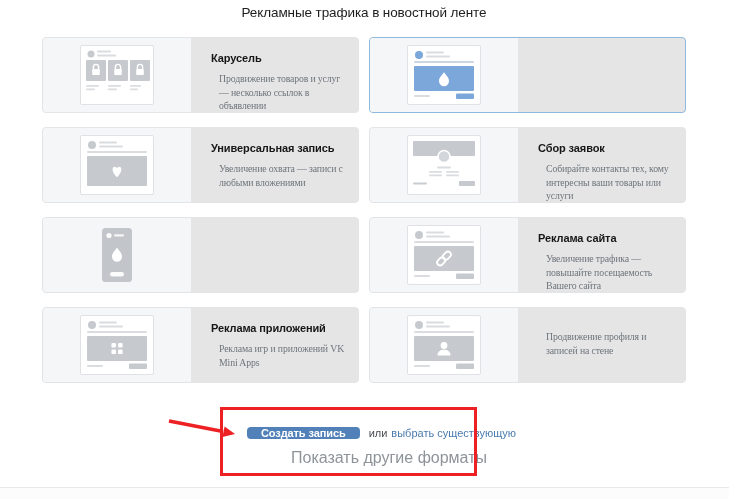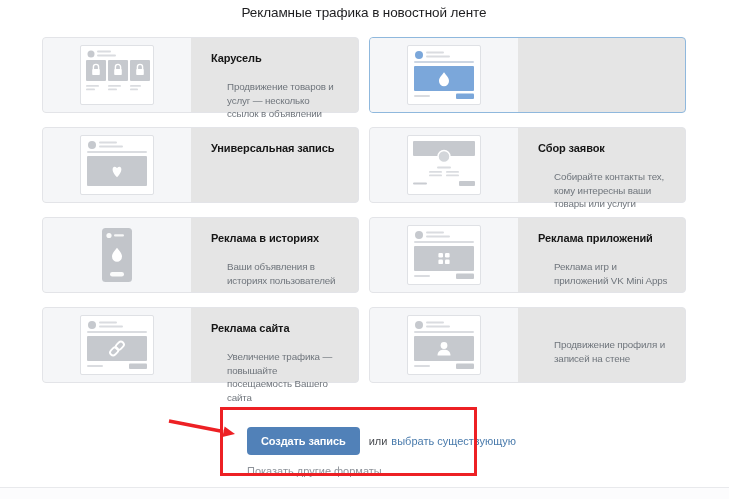--- a/index.html
+++ b/index.html
@@ -30,31 +30,31 @@
     display:flex;align-items:center;justify-content:center;
   }
   .mini-card{
     width:72px;height:58px;background:#fff;
     border:1px solid #dfe1e5;border-radius:2px;
     display:flex;align-items:center;justify-content:center;
   }
   .mini-bare{width:72px;height:58px;display:flex;align-items:center;justify-content:center;}
   .card-text{padding:14px 0 0 20px;width:149px;}
   .card-title{font-size:11px;font-weight:bold;color:#161616;letter-spacing:-0.1px;margin:0 0 6px 0;}
-  .card-desc{font-size:9.8px;letter-spacing:-0.15px;color:#6f757c;line-height:13.5px;margin:16px;}
+  .card-desc{font-size:9.8px;letter-spacing:-0.15px;color:#6f757c;line-height:13.5px;margin:8px;font-family:Liberation Serif, serif;}
   .actions{position:absolute;left:247px;top:427px;}
   .actions-row{display:flex;align-items:center;}
   .create-btn{
     background:var(--accent,#5181b8);color:#fff;border:none;border-radius:4px;
     font-family:inherit;font-size:11px;font-weight:bold;letter-spacing:-0.1px;
-    padding:8px 14px;cursor:pointer;line-height:12px;
+    padding:0 14px;cursor:pointer;line-height:12px;
   }
   .or-text{font-size:11px;color:#4a4d52;margin-left:9px;}
   .choose-link{font-size:11px;color:var(--link,#4a7bac);margin-left:4px;text-decoration:none;cursor:pointer;text-align:center;}
-  .other-formats{display:inline-block;margin-top:10px;font-size:11px;color:#8e939a;text-decoration:none;cursor:pointer;}
+  .other-formats{display:inline-block;margin-top:10px;font-size:16px;color:#8e939a;text-decoration:none;cursor:pointer;margin-left:44px;}
   .red-rect{
     position:absolute;left:220px;top:407px;width:257px;height:69px;
     box-sizing:border-box;border:3px solid var(--red,#ed2024);
     pointer-events:none;z-index:5;
   }
   .red-arrow{position:absolute;left:155px;top:411px;z-index:6;pointer-events:none;}
   .bottom-sep{
     position:absolute;left:0;top:487px;width:729px;height:12px;
     border-top:1px solid #e8e9ec;background:#fcfcfd;
   }
@@ -130,20 +130,21 @@
           <rect x="18" y="5.5" width="18" height="2" rx="1" fill="#dadce0"></rect>
           <rect x="18" y="9.5" width="24" height="2" rx="1" fill="#dadce0"></rect>
           <rect x="6" y="15" width="60" height="2" rx="1" fill="#dadce0"></rect>
           <rect x="6" y="20" width="60" height="30" rx="1" fill="#c6c9ce"></rect>
           <path transform="translate(36,35.5) scale(1.25)" d="M0 4.6 C -5.8 -0.8 -3.4 -6 0 -2.8 C 3.4 -6 5.8 -0.8 0 4.6 Z" fill="#fff"></path>
         </svg>
       </div>
     </div>
     <div class="card-text">
       <p class="card-title">Универсальная запись</p>
+      <p class="card-desc">Увеличение охвата — записи с любыми вложениями</p>
     </div>
   </div>
 
   <div class="card">
     <div class="thumb-zone">
       <div class="mini-card">
         <svg width="72" height="58" viewBox="0 0 72 58">
           <rect x="5" y="5" width="62" height="15" rx="1" fill="#c6c9ce"></rect>
           <circle cx="36" cy="20.5" r="6" fill="#d3d6da" stroke="#fff" stroke-width="1.5"></circle>
           <rect x="29" y="30.5" width="14" height="2" rx="1" fill="#dadce0"></rect>
@@ -167,23 +168,43 @@
       <div class="mini-bare">
         <svg width="72" height="58" viewBox="0 0 72 58">
           <rect x="21" y="2" width="30" height="54" rx="3.5" fill="#c2c5ca"></rect>
           <circle cx="28" cy="9.5" r="2.6" fill="#ffffff" opacity="0.92"></circle>
           <rect x="33" y="8.3" width="10" height="2.2" rx="1.1" fill="#ffffff" opacity="0.85"></rect>
           <path transform="translate(36,29)" d="M0,-7.2 C2.6,-3.6 5,-1.6 5,1.4 A5,5.3 0 1,1 -5,1.4 C-5,-1.6 -2.6,-3.6 0,-7.2 Z" fill="#fff"></path>
           <rect x="29" y="46" width="14" height="4.5" rx="2.2" fill="#ffffff" opacity="0.92"></rect>
         </svg>
       </div>
     </div>
-    <div class="card-text">
-      <p class="card-title">Реклама в историях</p>
-      <p class="card-desc">Ваши объявления в историях пользователей</p>
+  </div>
+
+  <div class="card">
+    <div class="thumb-zone">
+      <div class="mini-card">
+        <svg width="72" height="58" viewBox="0 0 72 58">
+          <circle cx="11" cy="9" r="4" fill="#c6c9ce"></circle>
+          <rect x="18" y="5.5" width="18" height="2" rx="1" fill="#dadce0"></rect>
+          <rect x="18" y="9.5" width="24" height="2" rx="1" fill="#dadce0"></rect>
+          <rect x="6" y="15" width="60" height="2" rx="1" fill="#dadce0"></rect>
+          <rect x="6" y="20" width="60" height="25" rx="1" fill="#c6c9ce"></rect>
+          <g transform="translate(36,32.5) rotate(-45)" stroke="#fff" stroke-width="1.8" fill="none">
+            <rect x="-8.5" y="-3" width="9" height="6" rx="3"></rect>
+            <rect x="-0.5" y="-3" width="9" height="6" rx="3"></rect>
+          </g>
+          <rect x="6" y="49" width="16" height="2" rx="1" fill="#dadce0"></rect>
+          <rect x="48" y="47.5" width="18" height="5.5" rx="1" fill="#c6c9ce"></rect>
+        </svg>
+      </div>
+    </div>
+    <div class="card-text">
+      <p class="card-title">Реклама сайта</p>
+      <p class="card-desc">Увеличение трафика — повышайте посещаемость Вашего сайта</p>
     </div>
   </div>
 
   <div class="card">
     <div class="thumb-zone">
       <div class="mini-card">
         <svg width="72" height="58" viewBox="0 0 72 58">
           <circle cx="11" cy="9" r="4" fill="#c6c9ce"></circle>
           <rect x="18" y="5.5" width="18" height="2" rx="1" fill="#dadce0"></rect>
           <rect x="18" y="9.5" width="24" height="2" rx="1" fill="#dadce0"></rect>
@@ -208,44 +229,20 @@
 
   <div class="card">
     <div class="thumb-zone">
       <div class="mini-card">
         <svg width="72" height="58" viewBox="0 0 72 58">
           <circle cx="11" cy="9" r="4" fill="#c6c9ce"></circle>
           <rect x="18" y="5.5" width="18" height="2" rx="1" fill="#dadce0"></rect>
           <rect x="18" y="9.5" width="24" height="2" rx="1" fill="#dadce0"></rect>
           <rect x="6" y="15" width="60" height="2" rx="1" fill="#dadce0"></rect>
           <rect x="6" y="20" width="60" height="25" rx="1" fill="#c6c9ce"></rect>
-          <g transform="translate(36,32.5) rotate(-45)" stroke="#fff" stroke-width="1.8" fill="none">
-            <rect x="-8.5" y="-3" width="9" height="6" rx="3"></rect>
-            <rect x="-0.5" y="-3" width="9" height="6" rx="3"></rect>
-          </g>
-          <rect x="6" y="49" width="16" height="2" rx="1" fill="#dadce0"></rect>
-          <rect x="48" y="47.5" width="18" height="5.5" rx="1" fill="#c6c9ce"></rect>
-        </svg>
-      </div>
-    </div>
-    <div class="card-text">
-      <p class="card-title">Реклама сайта</p>
-      <p class="card-desc">Увеличение трафика — повышайте посещаемость Вашего сайта</p>
-    </div>
-  </div>
-
-  <div class="card">
-    <div class="thumb-zone">
-      <div class="mini-card">
-        <svg width="72" height="58" viewBox="0 0 72 58">
-          <circle cx="11" cy="9" r="4" fill="#c6c9ce"></circle>
-          <rect x="18" y="5.5" width="18" height="2" rx="1" fill="#dadce0"></rect>
-          <rect x="18" y="9.5" width="24" height="2" rx="1" fill="#dadce0"></rect>
-          <rect x="6" y="15" width="60" height="2" rx="1" fill="#dadce0"></rect>
-          <rect x="6" y="20" width="60" height="25" rx="1" fill="#c6c9ce"></rect>
           <g transform="translate(36,32.5)" fill="#fff">
             <circle cx="0" cy="-3" r="3.4"></circle>
             <path d="M-6.5,7 C-6.5,2.4 -3.2,1.2 0,1.2 C3.2,1.2 6.5,2.4 6.5,7 Z"></path>
           </g>
           <rect x="6" y="49" width="16" height="2" rx="1" fill="#dadce0"></rect>
           <rect x="48" y="47.5" width="18" height="5.5" rx="1" fill="#c6c9ce"></rect>
         </svg>
       </div>
     </div>
     <div class="card-text">

